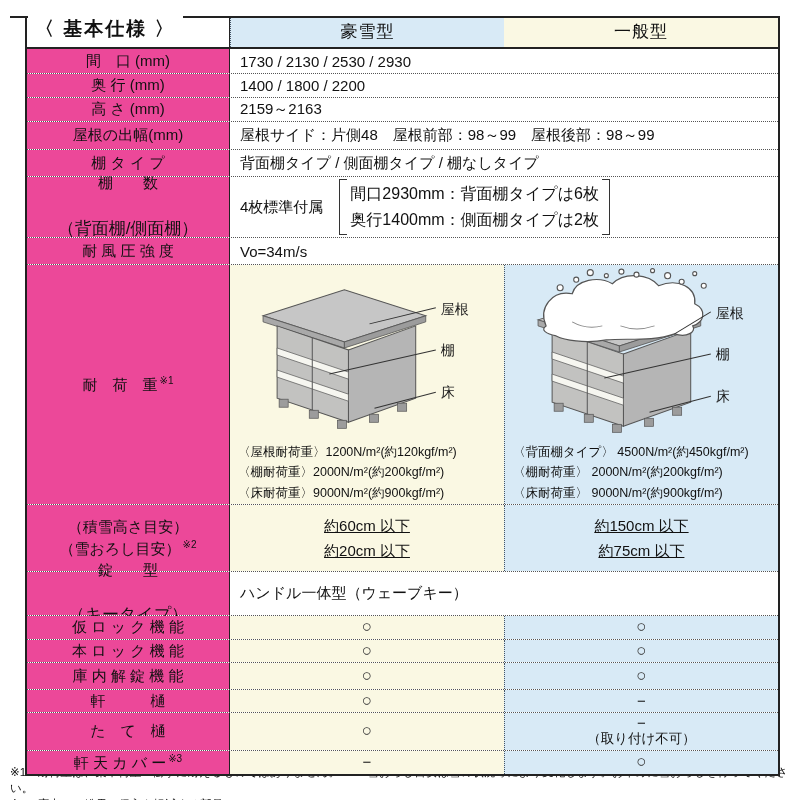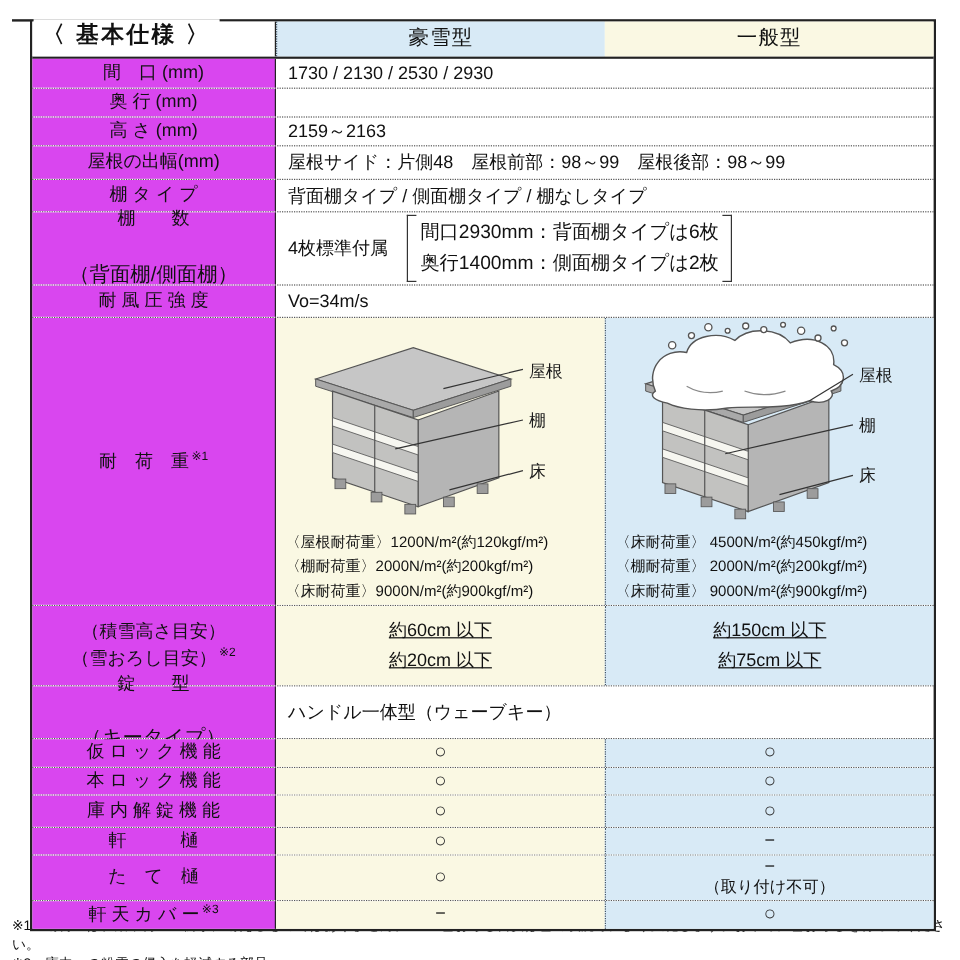--- a/index.html
+++ b/index.html
@@ -12,21 +12,21 @@
   .title-text { position:absolute; left:28px; top:16px; z-index:3; background:#fff;
                 padding:0 7px; font-size:19px; font-weight:bold; letter-spacing:2px; }
 
   
   .tbl { position:absolute; left:25px; top:16px; width:755px; border:2px solid #222; background:#fff; z-index:1; }
   .row { display:flex; width:100%; border-top:1px dotted #555; }
   .row.hdr { border-top:none; }
   .row.solid-top { border-top:2px solid #222; }
   .label { width:203px; flex:0 0 203px; border-right:1.5px solid #222;
            display:flex; flex-direction:column; align-items:center; justify-content:center;
-           font-size:15px; line-height:1.35; text-align:center; background:#d946ef; }
+           font-size:15px; line-height:1.35; text-align:center; background:#ec4899; }
   .vals { flex:1; display:flex; }
   .cell-span { flex:1; display:flex; align-items:center; padding-left:10px; font-size:15px; }
   .cell { width:50%; flex:0 0 50%; display:flex; flex-direction:column;
           align-items:center; justify-content:center; font-size:15px; line-height:1.55; }
   .cell.right { border-left:1px dotted #456; }
   .bg-g { background:#FAF8E3; }
   .bg-h { background:#D8EAF6; }
   .hdr .cell { font-size:17px; letter-spacing:1px; }
   .hdr-empty { width:203px; flex:0 0 203px; border-right:1.5px solid #222; background:#fff; }
 
@@ -78,20 +78,23 @@
 
     <div class="row solid-top" style="height:26px">
       <div class="label">間　口 (mm)</div>
       <div class="vals">
           <div class="cell-span">1730 / 2130 / 2530 / 2930</div>
         </div>
     </div>
 
     <div class="row" style="height:24px">
       <div class="label">奥 行 (mm)</div>
+      <div class="vals">
+          <div class="cell-span">1400 / 1800 / 2200</div>
+        </div>
     </div>
 
     <div class="row" style="height:24px">
       <div class="label">高 さ (mm)</div>
       <div class="vals">
           <div class="cell-span">2159～2163</div>
         </div>
     </div>
 
     <div class="row" style="height:28px">
@@ -195,21 +198,21 @@
             <circle cx="170" cy="-4" r="2" fill="#fff" stroke="#555" stroke-width="1.1"></circle>
             <circle cx="179" cy="8" r="2.5" fill="#fff" stroke="#555" stroke-width="1.1"></circle>
             <line x1="150" y1="56" x2="186" y2="34" stroke="#333" stroke-width="1"></line>
             <line x1="80" y1="100" x2="186" y2="76" stroke="#333" stroke-width="1"></line>
             <line x1="125" y1="134" x2="186" y2="118" stroke="#333" stroke-width="1"></line>
             <text x="191" y="40" class="svg-label">屋根</text>
             <text x="191" y="81" class="svg-label">棚</text>
             <text x="191" y="123" class="svg-label">床</text>
           </svg>
           <div class="load-lines">
-            <div>〈床耐荷重〉 4500N/m²(約450kgf/m²)</div>
+            <div>〈背面棚タイプ〉 4500N/m²(約450kgf/m²)</div>
             <div>〈棚耐荷重〉 2000N/m²(約200kgf/m²)</div>
             <div>〈床耐荷重〉 9000N/m²(約900kgf/m²)</div>
           </div>
         </div>
       </div>
     </div>
 
     <div class="row" style="height:67px">
       <div class="label">
         <div>（積雪高さ目安）</div>

